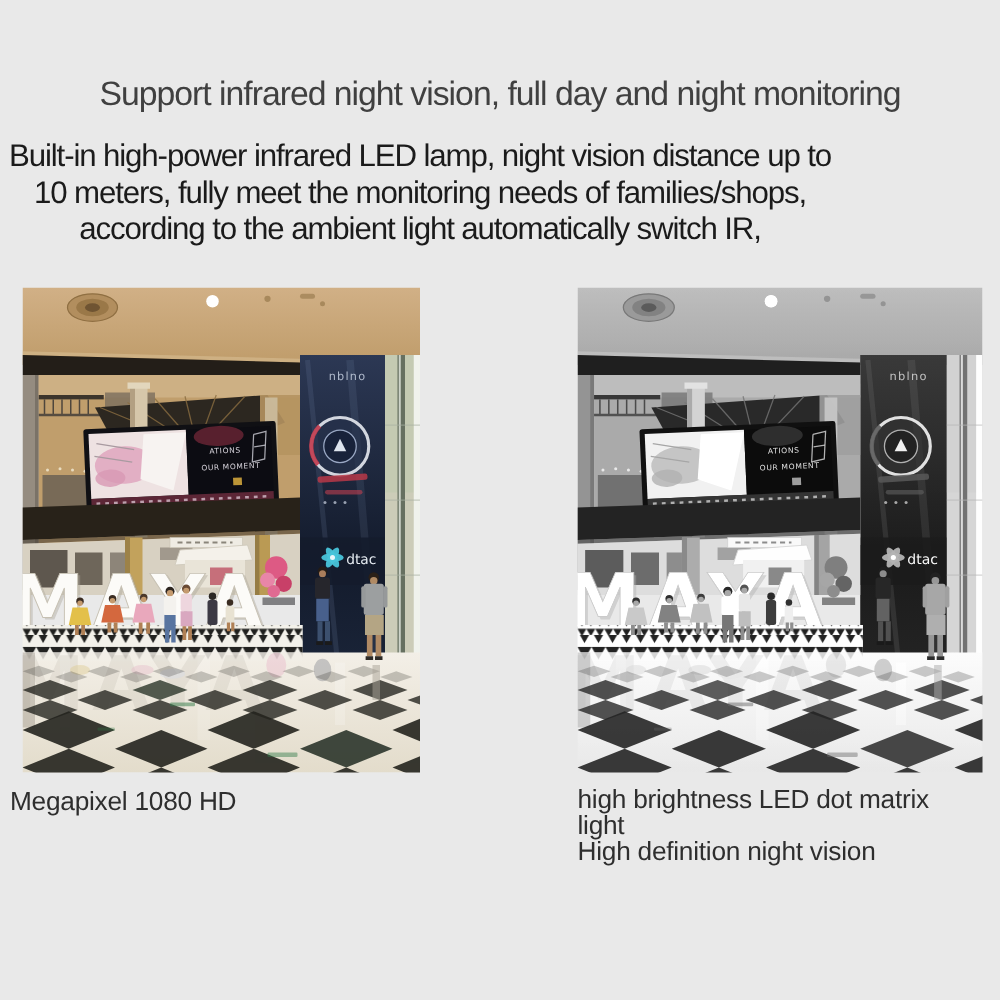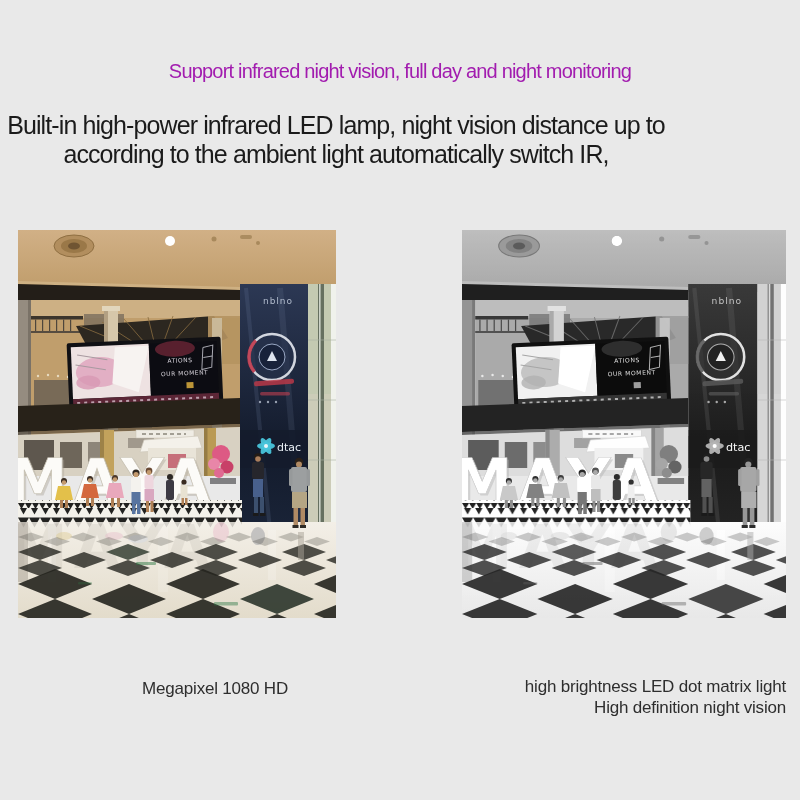--- a/index.html
+++ b/index.html
@@ -3,48 +3,49 @@
 <meta charset="utf-8">
 <style>
   html,body{margin:0;padding:0;}
   body{
     width:800px;height:800px;position:relative;overflow:hidden;
     background:#e9e9e9;color:#1c1c1c;
     font-family:"Liberation Sans","DejaVu Sans",sans-serif;
   }
   .headline{
     position:absolute;top:60px;left:0;width:800px;margin:0;
-    text-align:center;font-size:20px;font-weight:500;letter-spacing:-0.8px;
-    white-space:nowrap;color:#a21caf;
+    text-align:center;font-size:27px;font-weight:500;letter-spacing:-0.8px;
+    white-space:nowrap;color:#404040;
   }
   .desc{
     position:absolute;top:111px;left:0;width:672px;text-align:center;
     font-size:25px;line-height:29px;font-weight:400;letter-spacing:-0.9px;color:#1b1b1b;
   }
   .desc div{white-space:nowrap;}
   .photo{position:absolute;top:230px;height:388px;}
   .photo svg{display:block;width:100%;height:100%;}
   .photo-day{left:18px;width:318px;}
   .photo-night{left:462px;width:324px;}
   .photo-night svg{filter:grayscale(1) brightness(1.05) contrast(1.01);}
   .caption{
-    position:absolute;font-size:17px;line-height:21px;color:#2e2e2e;
-    text-align:right;letter-spacing:-0.2px;margin-top:47px;
+    position:absolute;font-size:21px;line-height:21px;color:#2e2e2e;
+    text-align:left;letter-spacing:-0.2px;
   }
   .caption-day{top:631px;left:8px;width:280px;}
   .caption-night{top:629px;left:462px;width:324px;}
   .defs-holder{position:absolute;width:0;height:0;overflow:hidden;}
 </style>
 </head>
 <body>
 
 <h1 class="headline">Support infrared night vision, full day and night monitoring</h1>
 
 <div class="desc">
   <div>Built-in high-power infrared LED lamp, night vision distance up to</div>
+  <div>10 meters, fully meet the monitoring needs of families/shops,</div>
   <div>according to the ambient light automatically switch IR,</div>
 </div>
 
 <div class="defs-holder">
 <svg width="0" height="0" aria-hidden="true">
   <defs>
     <linearGradient id="gCeil" x1="0" y1="0" x2="0" y2="1">
       <stop offset="0" stop-color="#d1b086"></stop>
           <stop offset="1" stop-color="#bf9c6a"></stop>
     </linearGradient>

